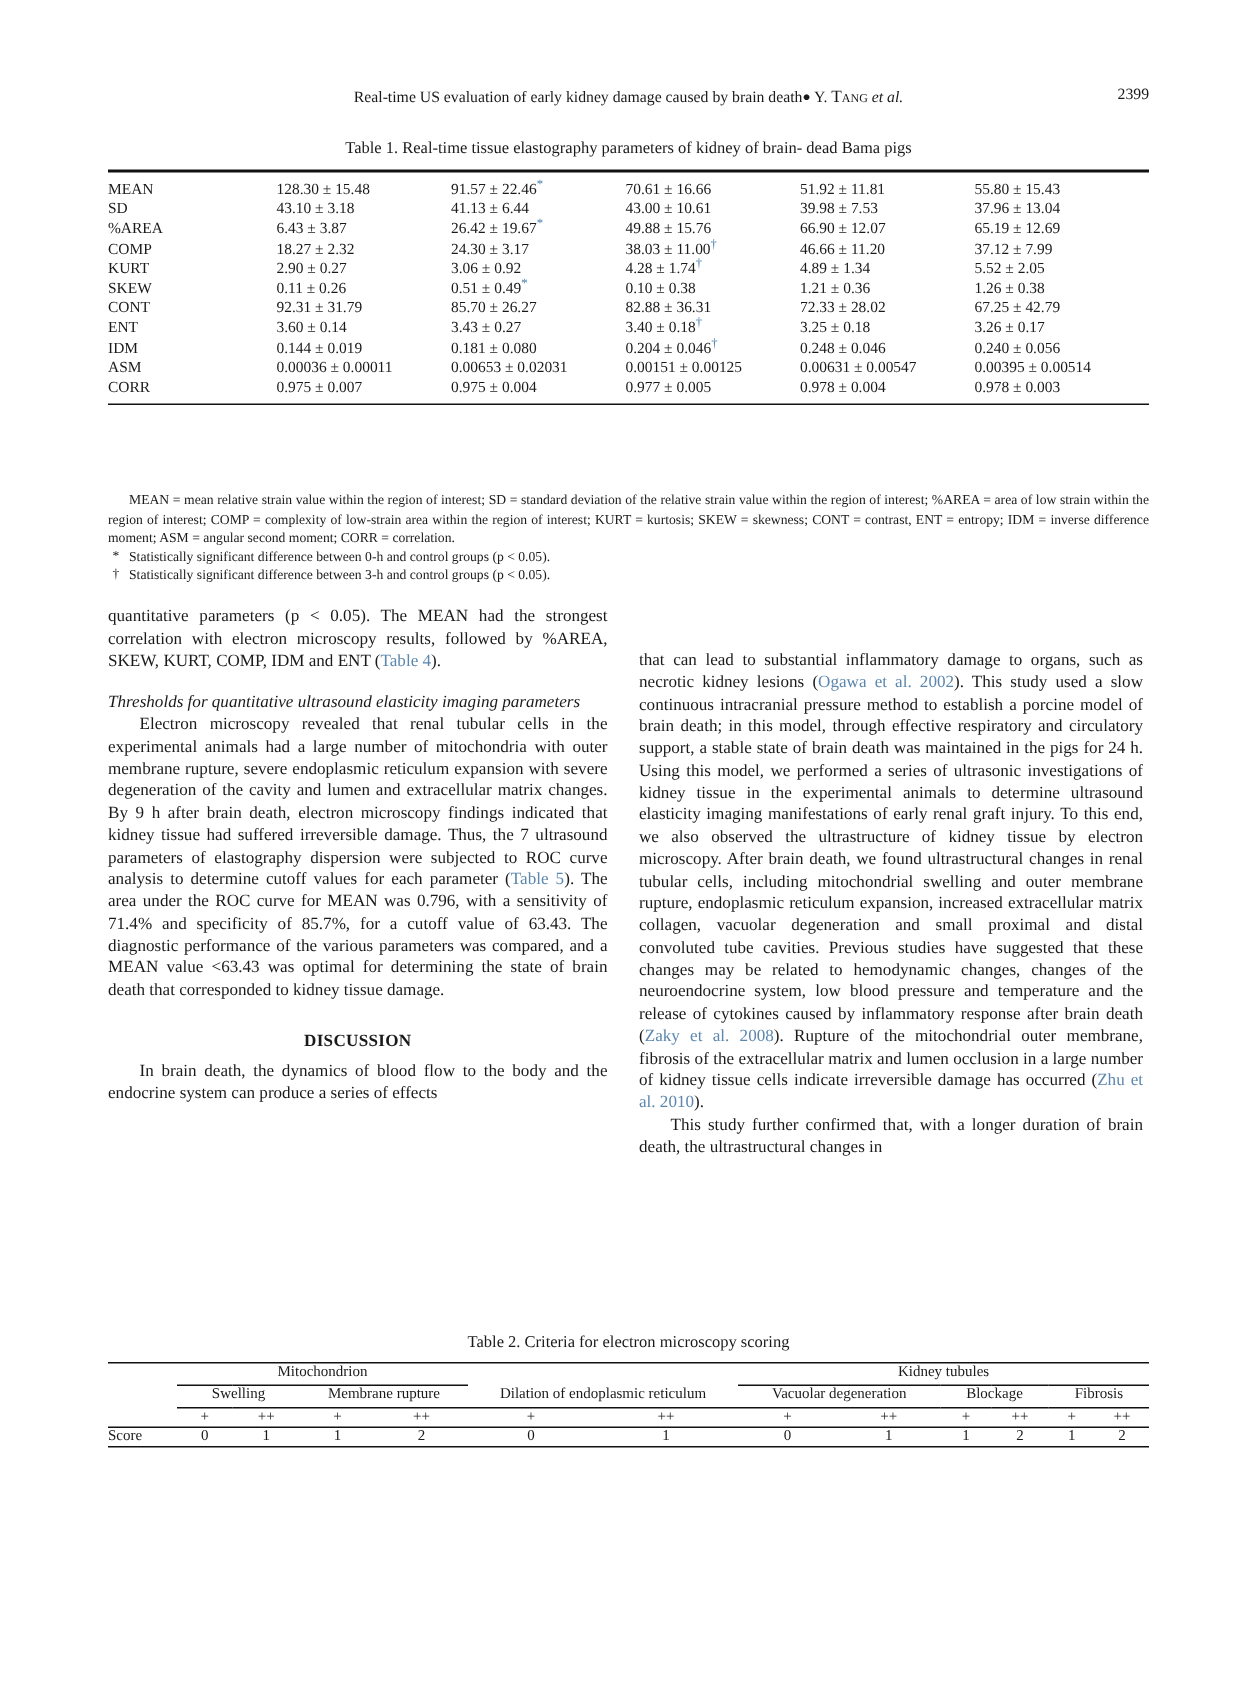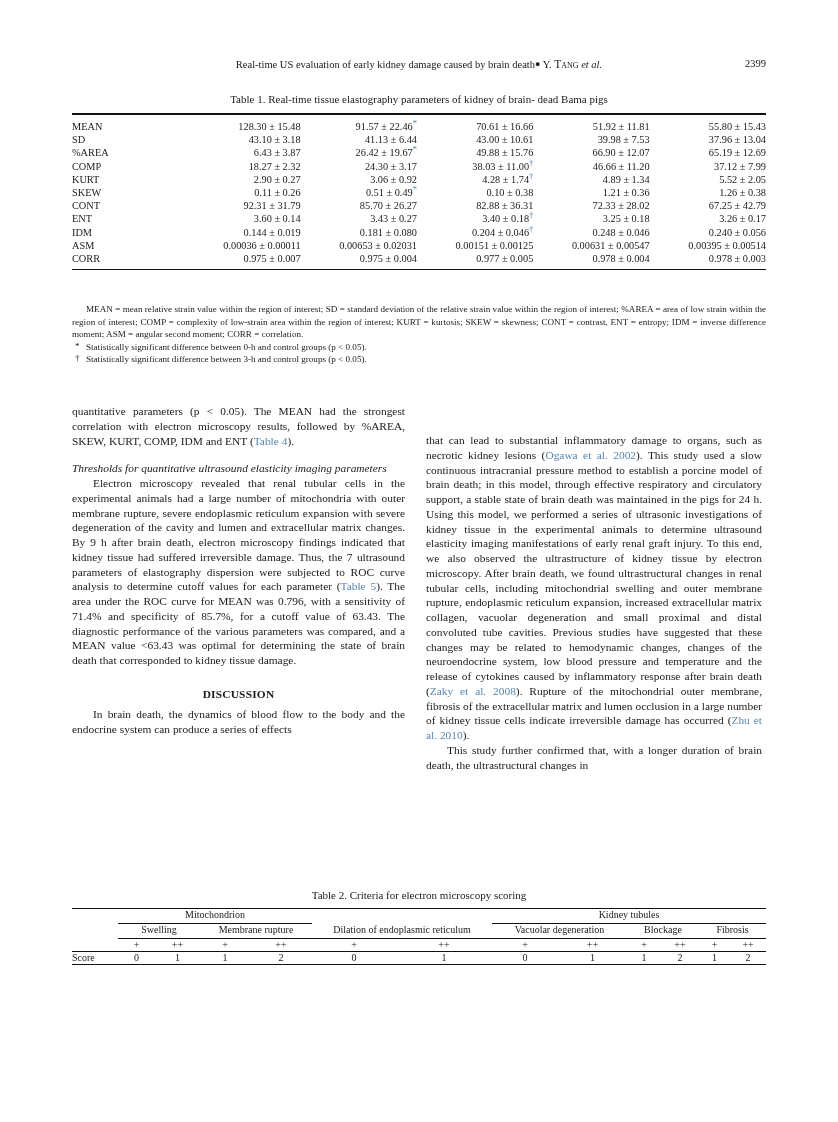--- a/index.html
+++ b/index.html
@@ -84,41 +84,41 @@
   }
   table.t1 thead th {
     padding-top: 4px;
     padding-bottom: 5px;
   }
   table.t1 col.c-param { width: 112px; }
   table.t1 col.c-data  { width: 116px; }
   .th-param { text-align: left; }
   .th-data  { text-align: center; }
   .td-param { text-align: left; }
-  .td-data  { text-align: right; }
+  .td-data  { text-align: left; }
   table.t1 tbody tr:first-child td { padding-top: 5px; }
   table.t1 tbody tr:last-child td  { padding-bottom: 4px; }
   sup.mark {
     color: #4b7fae;
     font-size: 8.5px;
     vertical-align: 4px;
     line-height: 0;
   }
 
   
   .t1-notes {
     position: absolute;
     left: 72px;
     top: 303px;
     width: 694px;
     font-size: 9.1px;
     line-height: 12.6px;
     text-align: justify;
   }
-  .t1-notes .abbr { text-indent: 14px; }
+  .t1-notes .abbr { text-indent: 14px; margin-top: 24px; }
   .t1-notes .fn {
     text-indent: 0;
     padding-left: 14px;
     position: relative;
   }
   .t1-notes .fn .fn-mark {
     position: absolute;
     left: 3px;
     top: -1px;
     font-size: 9px;

